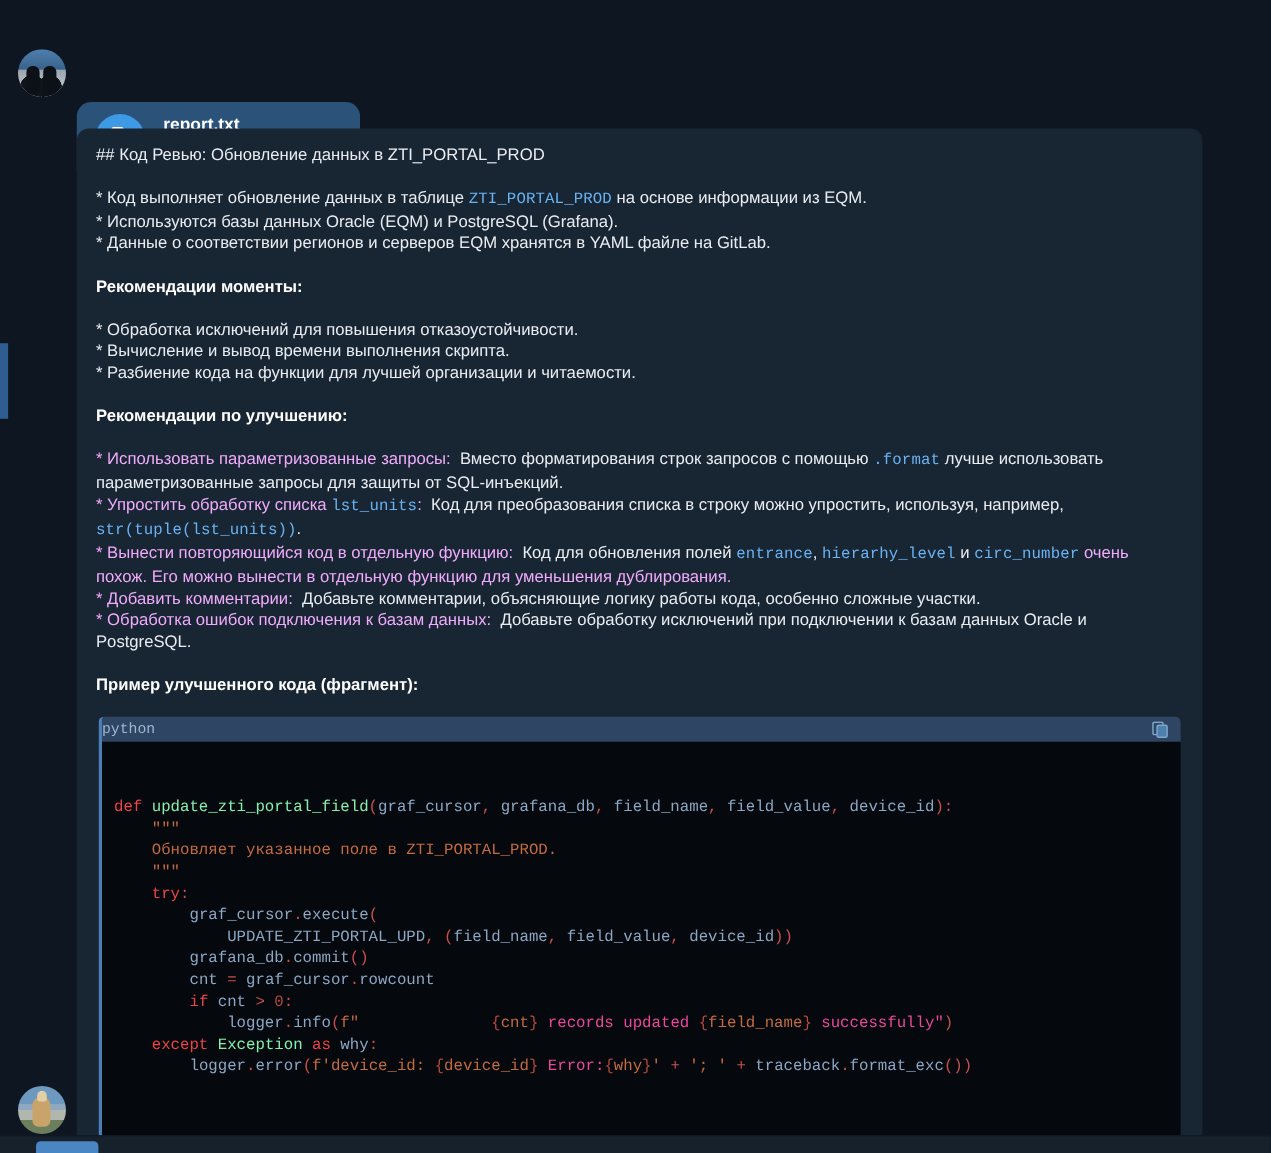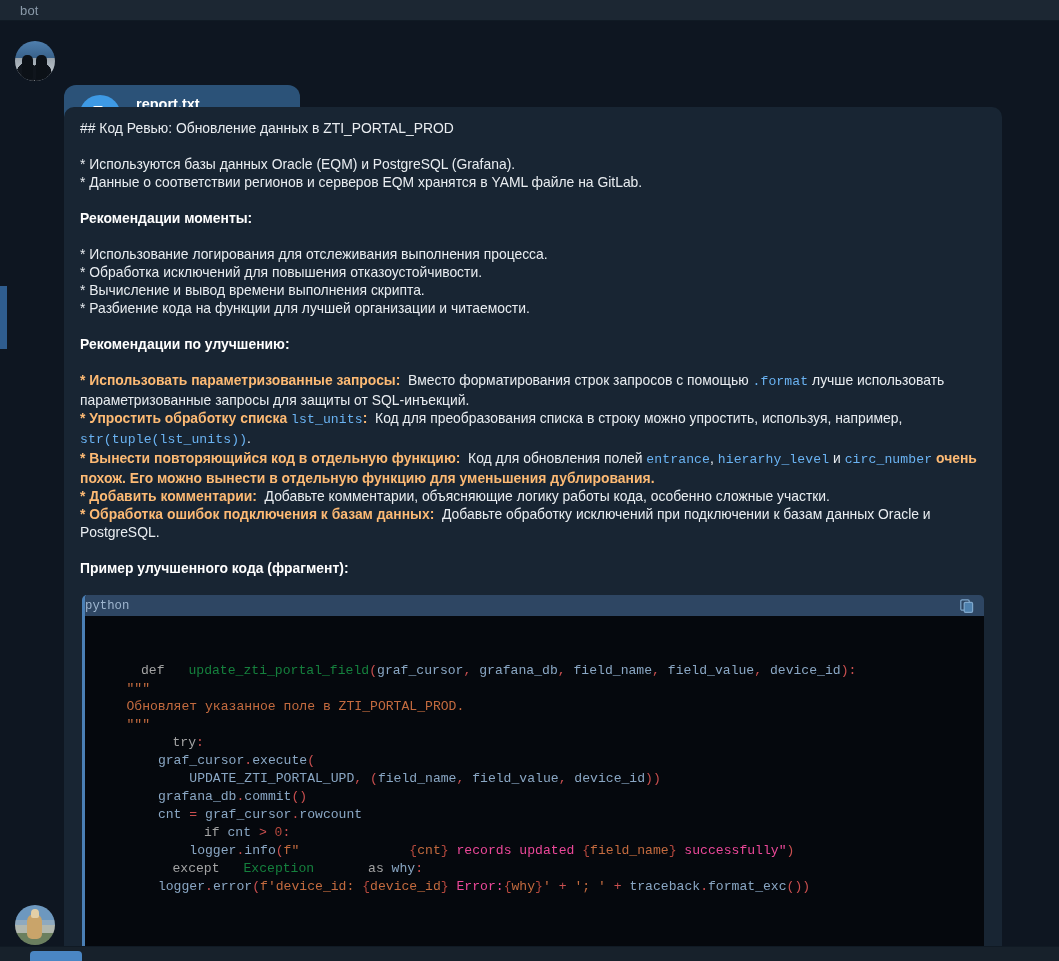--- a/index.html
+++ b/index.html
@@ -170,21 +170,21 @@
     background: #182533;
     border-radius: 10px;
     padding: 12px 16px 0 16px;
     color: #e9edf1;
     font-size: 13.9px;
     line-height: 18px;
   }
 
   .p { margin: 0 0 18px 0; }
   .para-line { display: block; }
-  .bold { font-weight: bold; color: #fdba74; }
+  .bold { font-weight: normal; color: #f0abfc; }
   .heading { font-weight: bold; color: #ffffff; }
   .code-inline {
     font-family: "Liberation Mono", monospace;
     color: #6ab3f3;
     font-size: 13.1px;
     letter-spacing: .1px;
   }
   .plain { color: #e9edf1; }
 
   .lines-block { margin: 0 0 18px 0; }
@@ -220,22 +220,22 @@
     padding: 10px 0 8px 10px;
     font-family: "Liberation Mono", monospace;
     font-size: 13.1px;
     line-height: 18px;
     white-space: pre;
     overflow: hidden;
     min-height: 310px;
   }
   .code-line { display: block; height: 18px; color: #c5cdd6; }
 
-  .tk-kw   { color: #a3a3a3; margin-left: 46px; }
-  .tk-fn   { color: #15803d; margin-left: 16px; }
+  .tk-kw   { color: #ef4444; }
+  .tk-fn   { color: #86efac; }
   .tk-var  { color: #8aa7c4; }
   .tk-punc { color: #c94f4f; }
   .tk-str  { color: #c46b3f; }
   .tk-strb { color: #ec4899; }
   .tk-num  { color: #b5483d; }
 
   
   .bottom-strip {
     position: absolute;
     left: 0; bottom: 0;
@@ -249,23 +249,20 @@
     width: 52px; height: 11px;
     background: #4a86c4;
     border-radius: 4px 4px 0 0;
   }
 </style>
 </head>
 <body>
 
 <div id="app">
 
-  <div class="top-bar">
-    <div class="top-bar-title">bot</div>
-  </div>
 
   <div class="left-rail">
     <div class="left-scroll-thumb"></div>
   </div>
 
   <div class="chat-area">
 
     <div class="avatar avatar-top">
       <div class="avatar-img-a"></div>
     </div>
@@ -291,28 +288,28 @@
     <div class="avatar avatar-bottom">
       <div class="avatar-img-b"></div>
     </div>
 
     <div class="msg-bubble">
 
       <div class="p">## Код Ревью: Обновление данных в ZTI_PORTAL_PROD</div>
 
 
       <div class="lines-block">
+        <span class="para-line"><span class="plain">* Код выполняет обновление данных в таблице </span><span class="code-inline">ZTI_PORTAL_PROD</span><span class="plain"> на основе информации из EQM.</span></span>
         <span class="para-line">* Используются базы данных Oracle (EQM) и PostgreSQL (Grafana).</span>
         <span class="para-line">* Данные о соответствии регионов и серверов EQM хранятся в YAML файле на GitLab.</span>
       </div>
 
       <div class="p heading">Рекомендации моменты:</div>
 
       <div class="lines-block">
-        <span class="para-line">* Использование логирования для отслеживания выполнения процесса.</span>
         <span class="para-line">* Обработка исключений для повышения отказоустойчивости.</span>
         <span class="para-line">* Вычисление и вывод времени выполнения скрипта.</span>
         <span class="para-line">* Разбиение кода на функции для лучшей организации и читаемости.</span>
       </div>
 
       <div class="p heading">Рекомендации по улучшению:</div>
 
       <div class="lines-block">
 
         <span class="para-line"><span class="bold">* Использовать параметризованные запросы:</span>&nbsp; <span class="plain">Вместо форматирования строк запросов с помощью</span> <span class="code-inline">.format</span> <span class="plain">лучше использовать параметризованные запросы для защиты от SQL-инъекций.</span></span>

